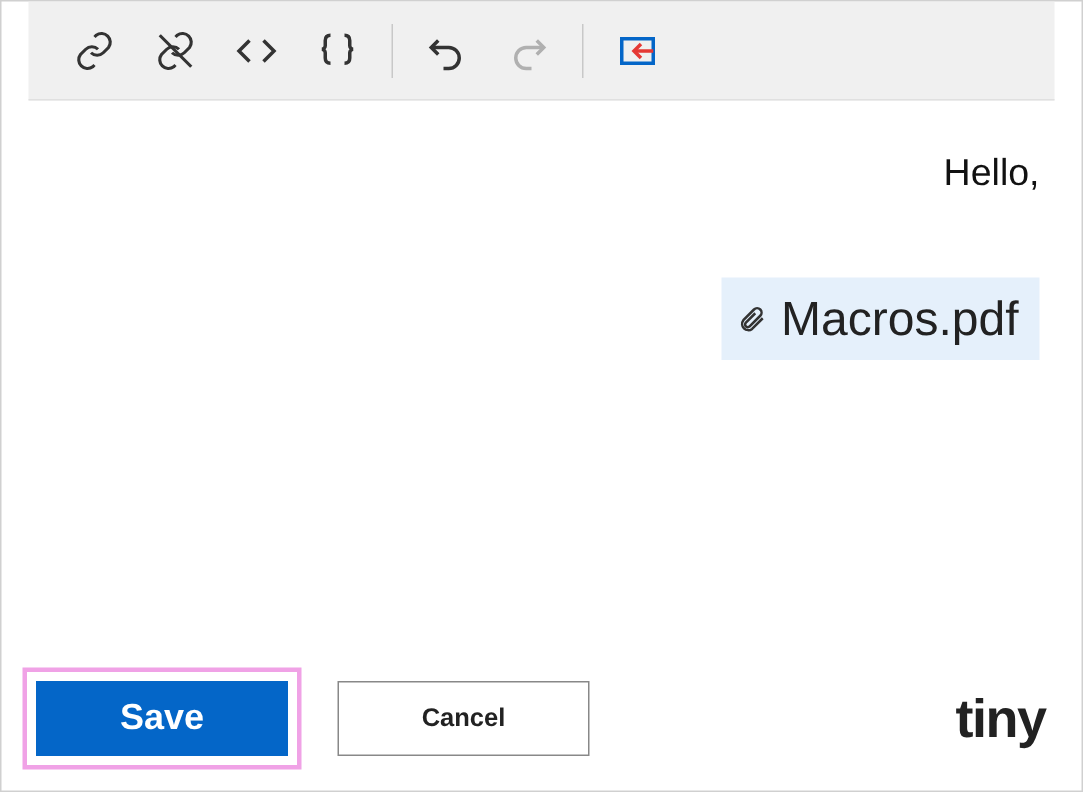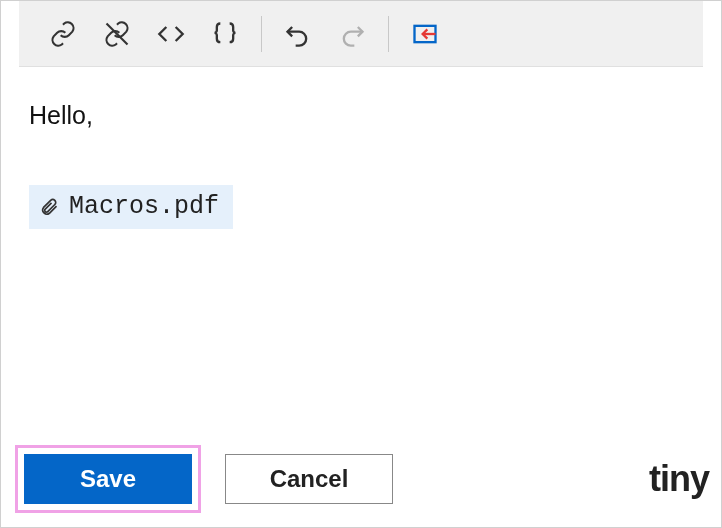--- a/index.html
+++ b/index.html
@@ -45,44 +45,44 @@
       width: 1px;
       height: 36px;
       background: #c8c8c8;
       margin: 0 2px;
     }
     .editor {
       padding: 28px 28px 0 28px;
       color: #111;
       font-size: 25px;
       line-height: 1.6;
+      text-align: right;
     }
     .editor p {
       margin-bottom: 6px;
     }
     .attachment {
       display: inline-flex;
       align-items: center;
       background: #e5f0fb;
       padding: 2px 14px 2px 10px;
       margin-top: 4px;
-      font-size: 25px;
+      font-size: 32px;
       color: #222;
       gap: 10px;
-      font-family: Liberation Mono, monospace;
     }
     .attachment .clip-icon {
       display: flex;
       align-items: center;
     }
     .footer {
       position: absolute;
       bottom: 14px;
       left: 14px;
-      right: 2px;
+      right: 14px;
       display: flex;
       align-items: center;
     }
     .save-btn {
       background: #0466c8;
       color: #fff;
       border: none;
       font-size: 24px;
       font-weight: 600;
       width: 168px;
@@ -91,21 +91,21 @@
     }
     .save-highlight {
       border: 3px solid #f0a2e6;
       padding: 6px;
       display: inline-block;
     }
     .cancel-btn {
       background: #fff;
       color: #222;
       border: 1px solid #888;
-      font-size: 24px;
+      font-size: 17px;
       font-weight: 600;
       width: 168px;
       height: 50px;
       cursor: pointer;
       margin-left: 24px;
     }
     .tiny-logo {
       margin-left: auto;
       font-weight: 700;
       font-size: 36px;

